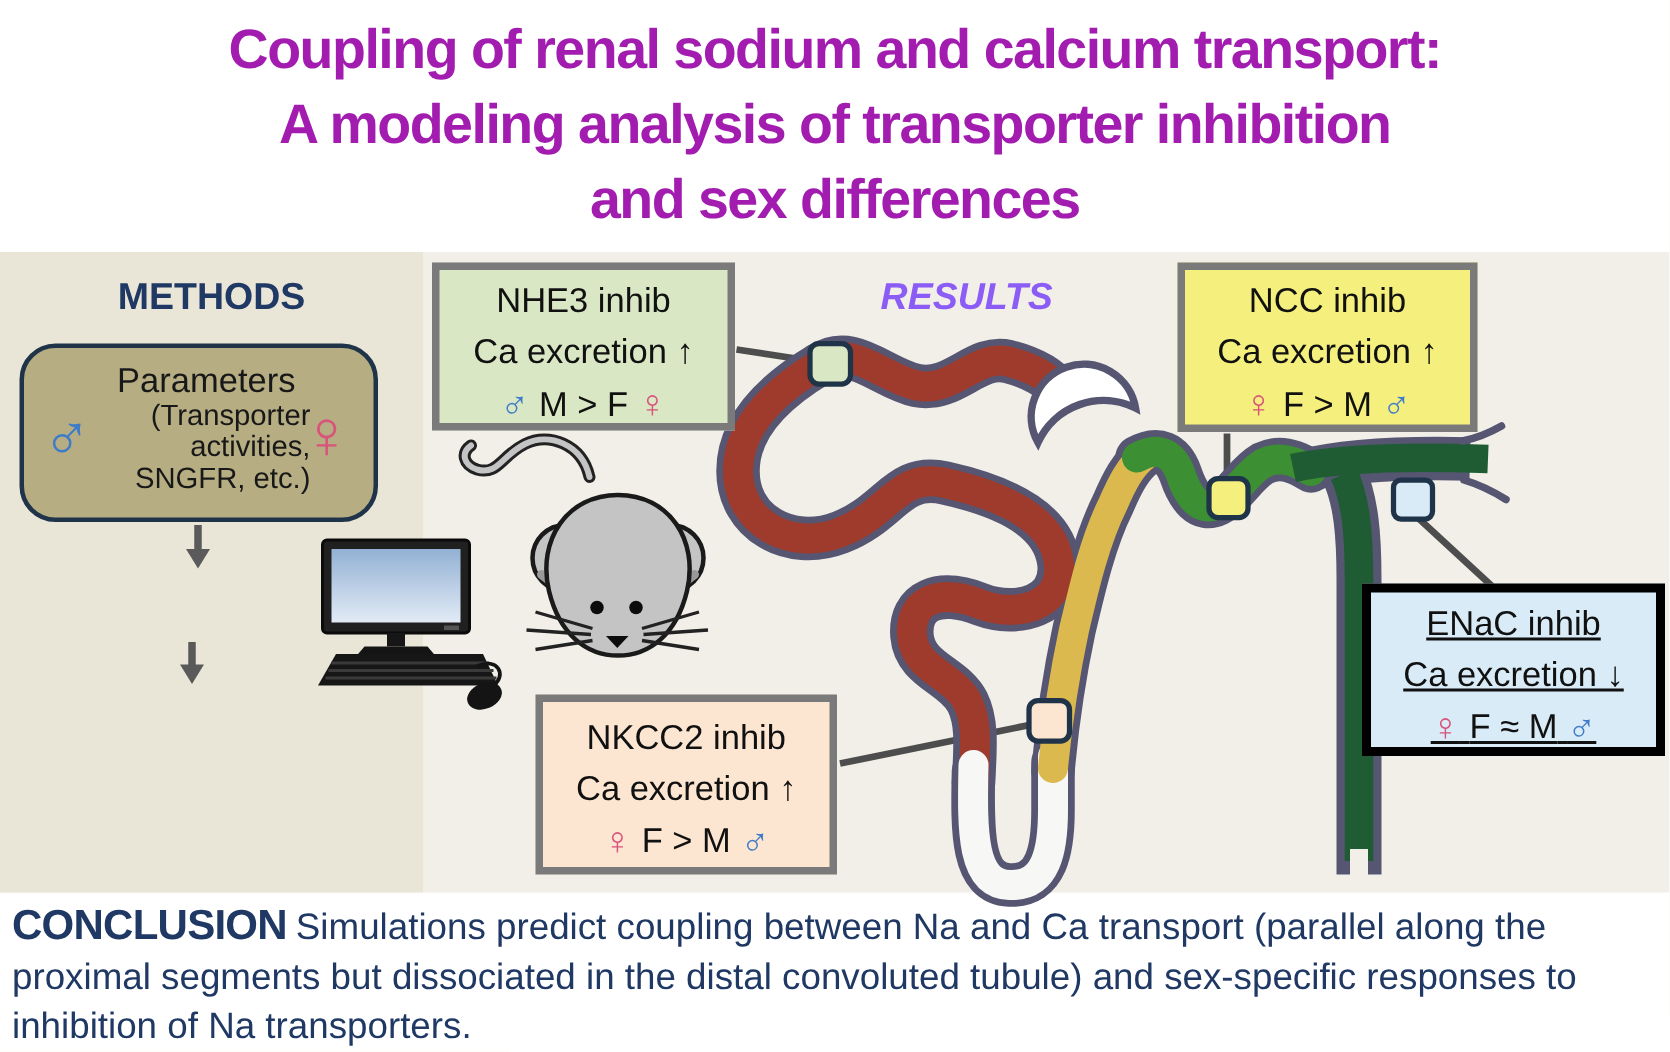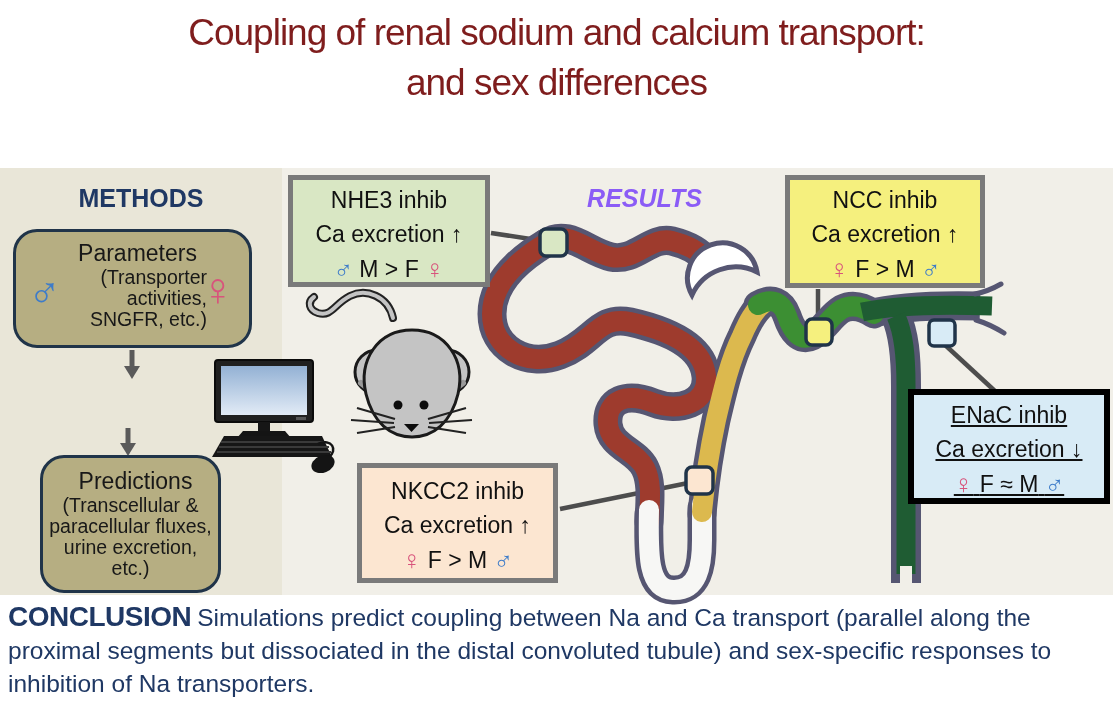--- a/index.html
+++ b/index.html
@@ -1,20 +1,20 @@
 <!DOCTYPE html>
 <html><head>
 <meta charset="utf-8">
 <style>
   html,body{margin:0;padding:0;background:#fff;}
   .page{position:relative;width:1113px;height:701px;background:#ffffff;overflow:hidden;
         font-family:"Liberation Sans","DejaVu Sans",sans-serif;}
   
   .title-block{position:absolute;top:8px;left:0;width:1113px;text-align:center;z-index:4;}
-  .title-line{font-size:37px;font-weight:normal;color:#7f1d1d;line-height:50px;letter-spacing:-1px;}
+  .title-line{font-size:37px;font-weight:bold;color:#a21caf;line-height:50px;letter-spacing:-1px;}
   
   .band{position:absolute;top:168px;left:0;width:1113px;height:427px;background:#f1efe8;z-index:0;}
   .left-panel{position:absolute;top:168px;left:0;width:282px;height:427px;background:#e9e6d8;z-index:0;}
   
   .methods-heading{position:absolute;top:184px;left:0;width:282px;text-align:center;
                    font-size:25px;font-weight:bold;color:#1f3864;z-index:3;}
   .results-heading{position:absolute;top:184px;left:552px;width:185px;text-align:center;
                    font-size:25px;font-weight:bold;color:#8b5cf6;z-index:3;font-style:italic;}
   
   .flow-box{position:absolute;background:#b6ae82;border:3px solid #203449;color:#181818;
@@ -49,35 +49,32 @@
 </head>
 <body>
 
 <div class="page">
 
   <div class="band"></div>
   <div class="left-panel"></div>
 
   <div class="title-block">
     <div class="title-line">Coupling of renal sodium and calcium transport:</div>
+    <div class="title-line">A modeling analysis of transporter inhibition</div>
     <div class="title-line">and sex differences</div>
   </div>
 
   <div class="methods-heading">METHODS</div>
   <div class="results-heading">RESULTS</div>
 
   <div class="flow-box box-parameters">
     <div class="flow-title">Parameters</div>
     <div class="flow-sub">(Transporter activities, SNGFR, etc.)</div>
     <span class="sex-sym sym-male param-male">♂</span>
     <span class="sex-sym sym-female param-female">♀</span>
-  </div>
-  <div class="flow-box box-predictions">
-    <div class="flow-title">Predictions</div>
-    <div class="flow-sub" style="padding:0 6px;">(Transcellular &amp; paracellular fluxes, urine excretion, etc.)</div>
   </div>
 
   <div class="callout co-nhe3">
     <div>NHE3 inhib</div>
     <div>Ca excretion ↑</div>
     <div class="cmp">
       <span class="sex-inline sym-male">♂</span>
       <span>M &gt; F</span>
       <span class="sex-inline sym-female">♀</span>
     </div>

